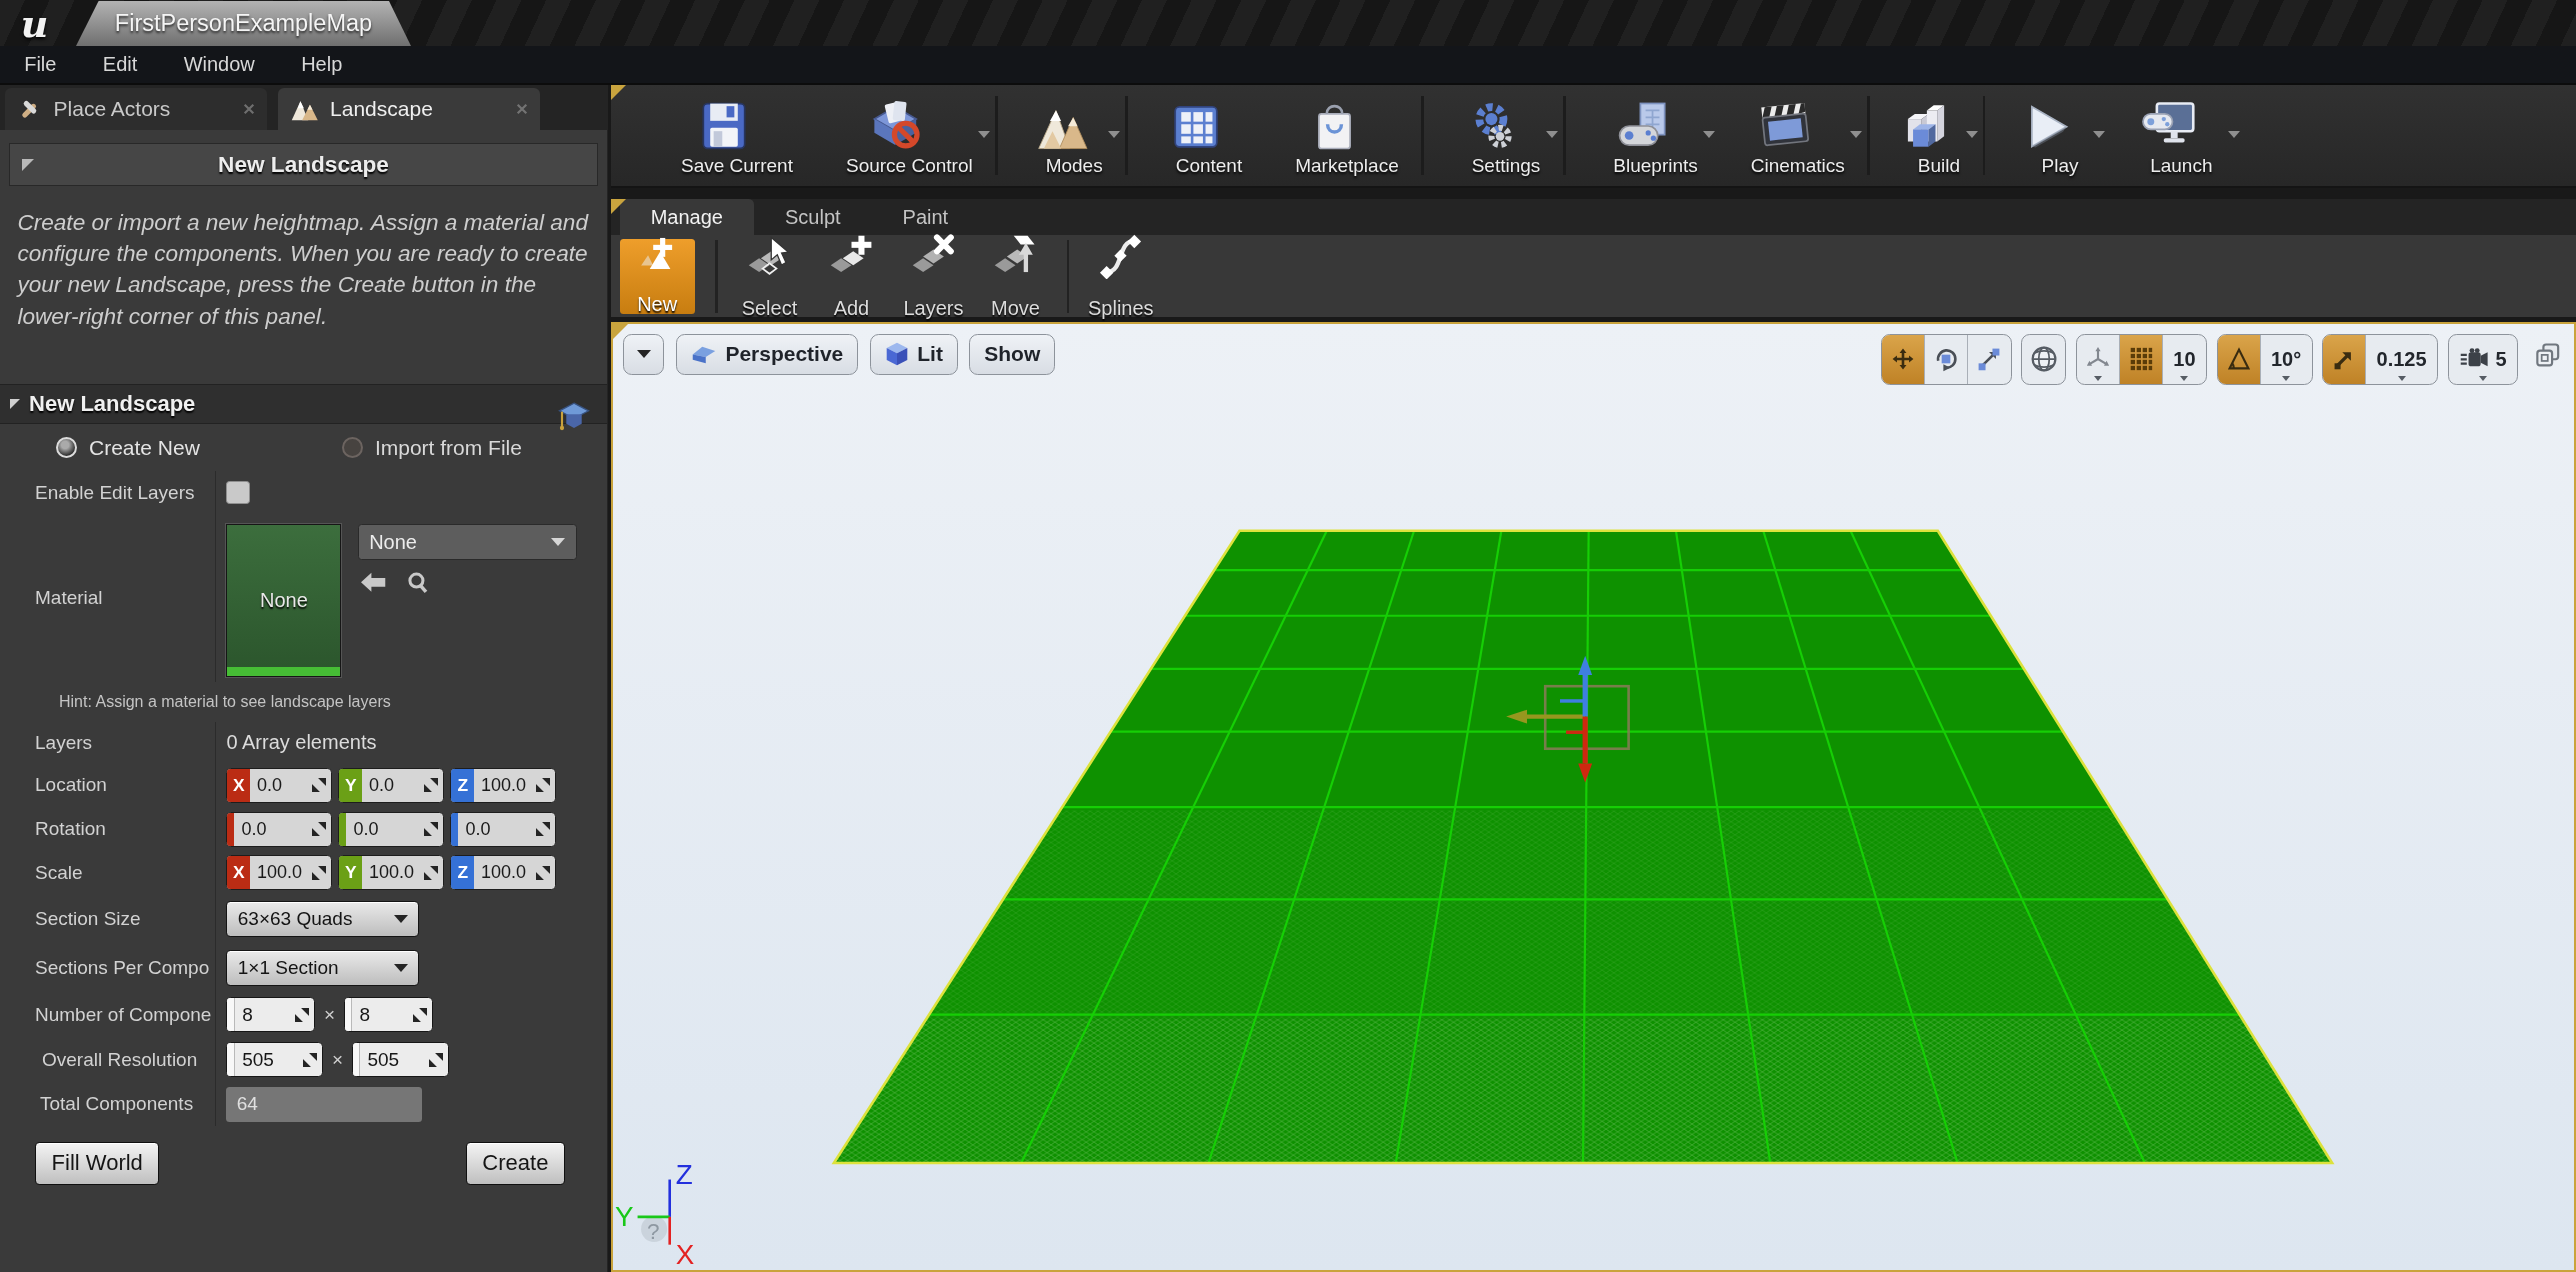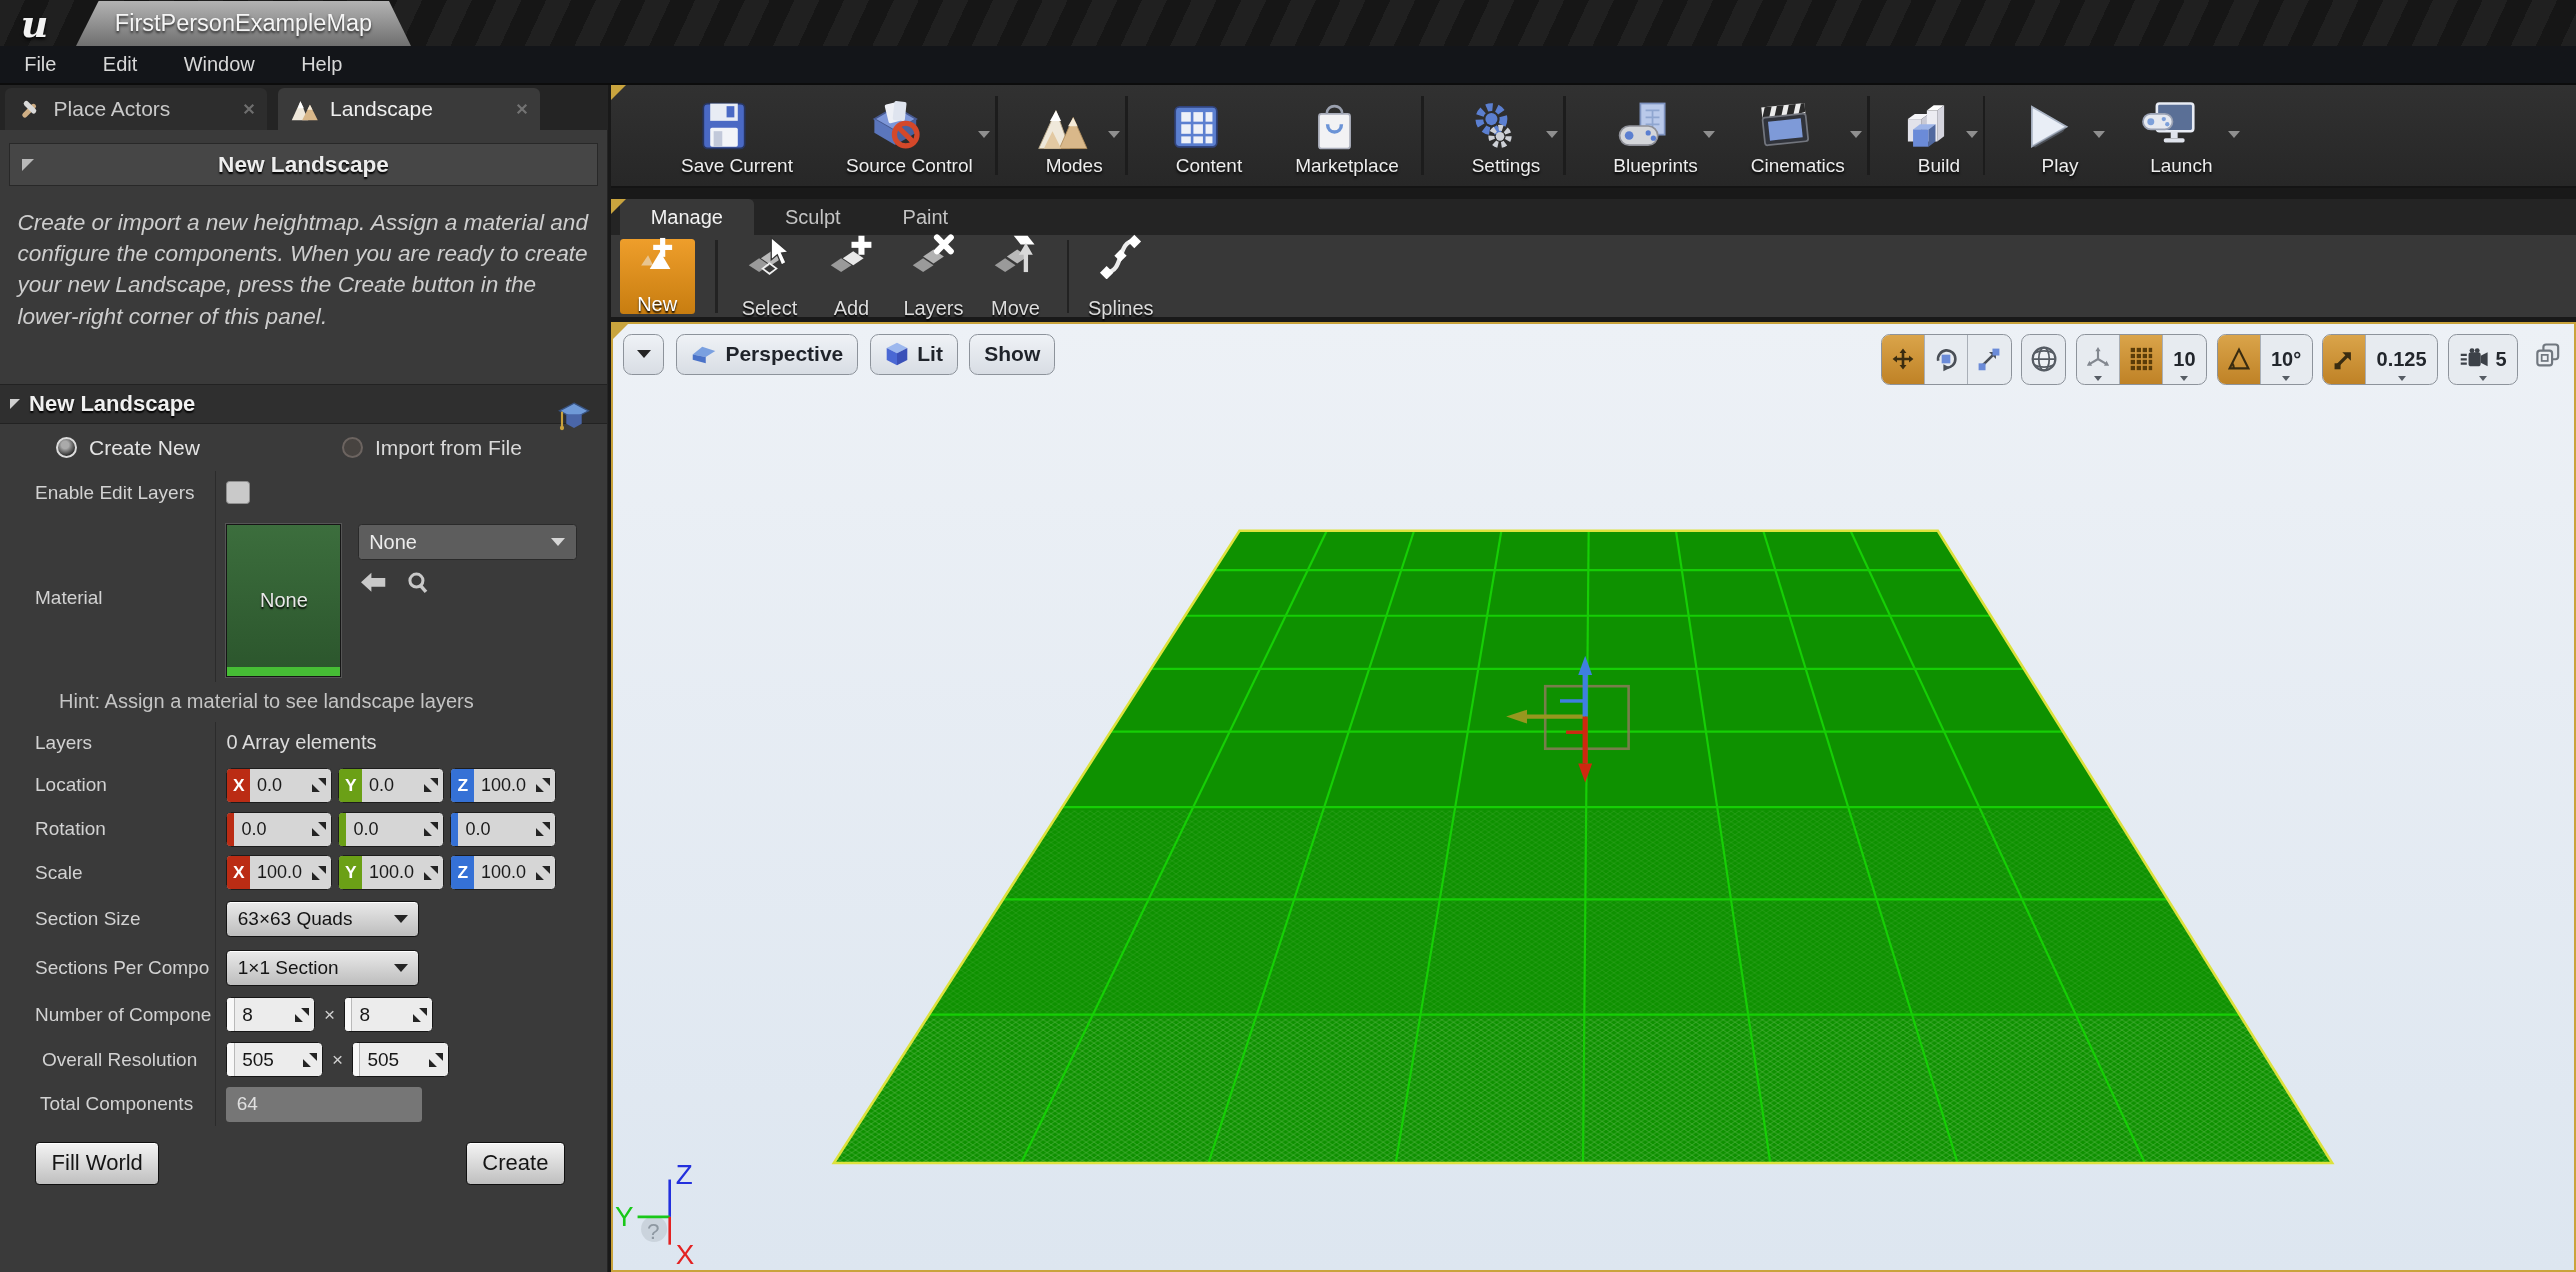--- a/index.html
+++ b/index.html
@@ -68,21 +68,21 @@
     border:1.7px solid #161616; outline:0.9px solid #555; position:relative;
     display:flex; align-items:center; justify-content:center;
     font-size:20px; color:#e9e9e9; text-shadow:0 1.7px 1.7px #000; }
   .mat-strip { position:absolute; left:0; right:0; bottom:0; height:9.6px; background:#46bd35; }
   .mat-right { display:flex; flex-direction:column; gap:10.4px; margin-left:10.4px; }
   .mat-dd { width:219px; height:36px; background:#5d5d5d; border:0.9px solid #2a2a2a;
     border-radius:3.5px; display:flex; align-items:center; padding:0 10.4px;
     font-size:20px; color:#ececec; }
   .mat-icons { display:flex; gap:19px; align-items:center; padding-left:3.5px; }
 
-  .hint { font-size:20px; color:#c4c4c4; }
+  .hint { font-size:16px; color:#c4c4c4; }
   .arr-val { font-size:20px; color:#dcdcdc; }
 
   .xyz { display:flex; align-items:stretch; width:106px; height:35px; border-radius:4.3px;
     overflow:hidden; background:#d6d6d6; border:0.9px solid #1d1d1d; flex:none; }
   .xyz .tag { width:22.6px; flex:none; color:#fff; font-weight:bold; font-size:17.4px;
     display:flex; align-items:center; justify-content:center; }
   .xyz .tag.thin { width:7px; }
   .tag.red { background:#bb2c14; } .tag.green { background:#6ba016; } .tag.blue { background:#3571d6; }
   .xyz .v { flex:1; display:flex; align-items:center; padding-left:7px; font-size:18px; color:#1a1a1a; }
   .spin-ic { width:14px; height:14px; margin:auto 5.2px auto 0; flex:none;

